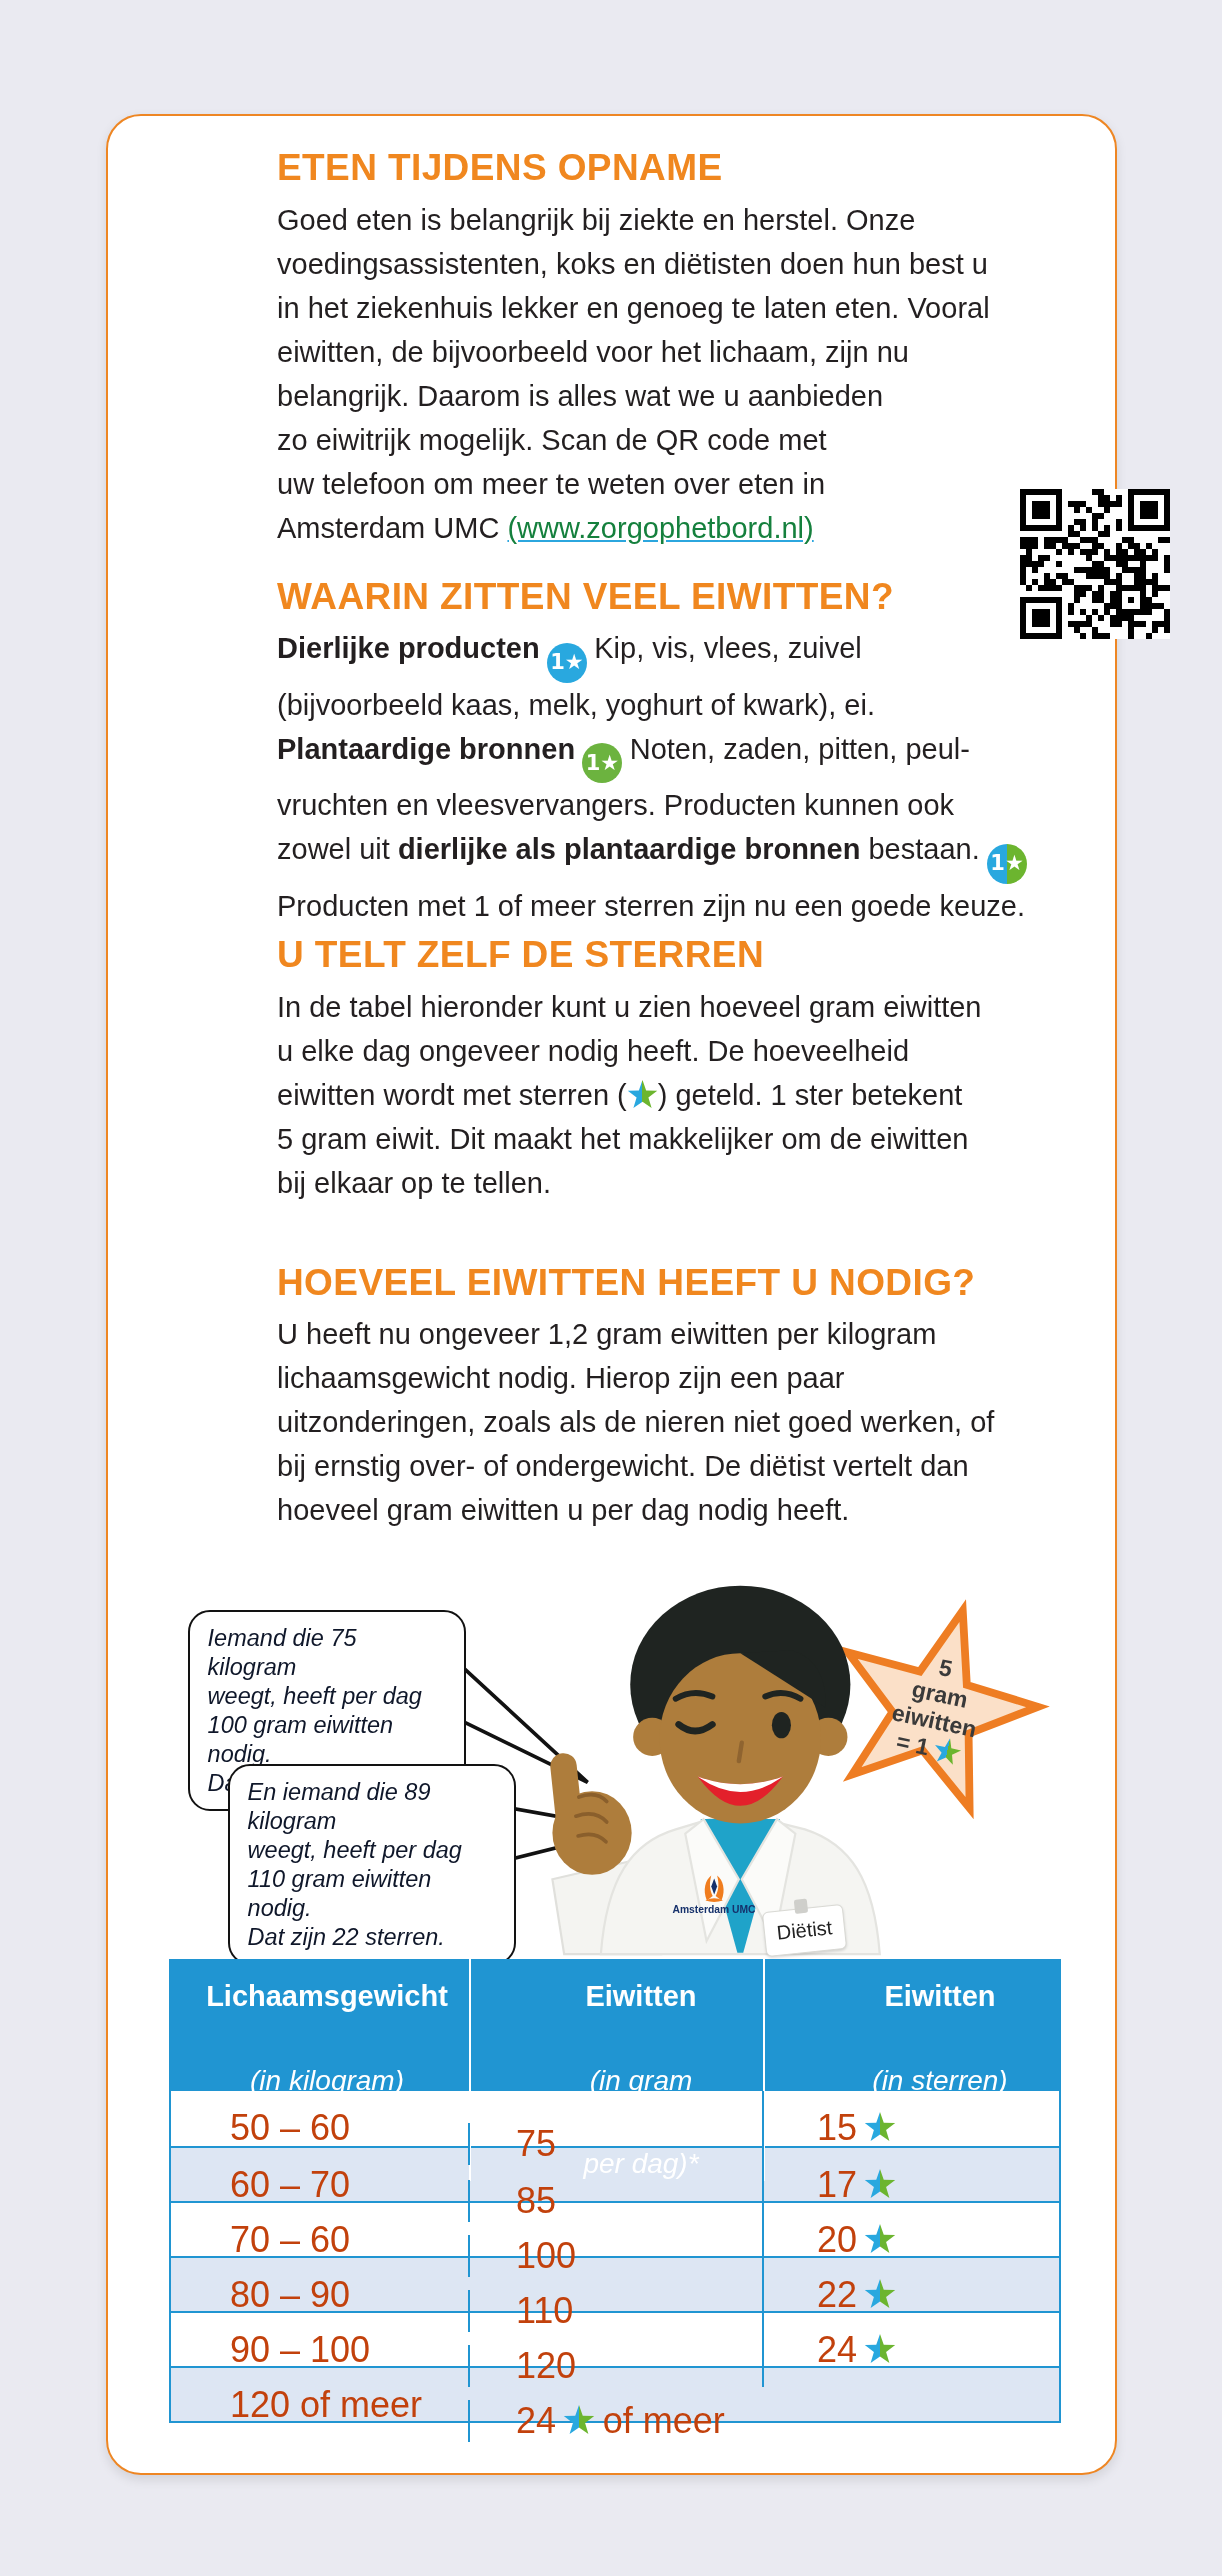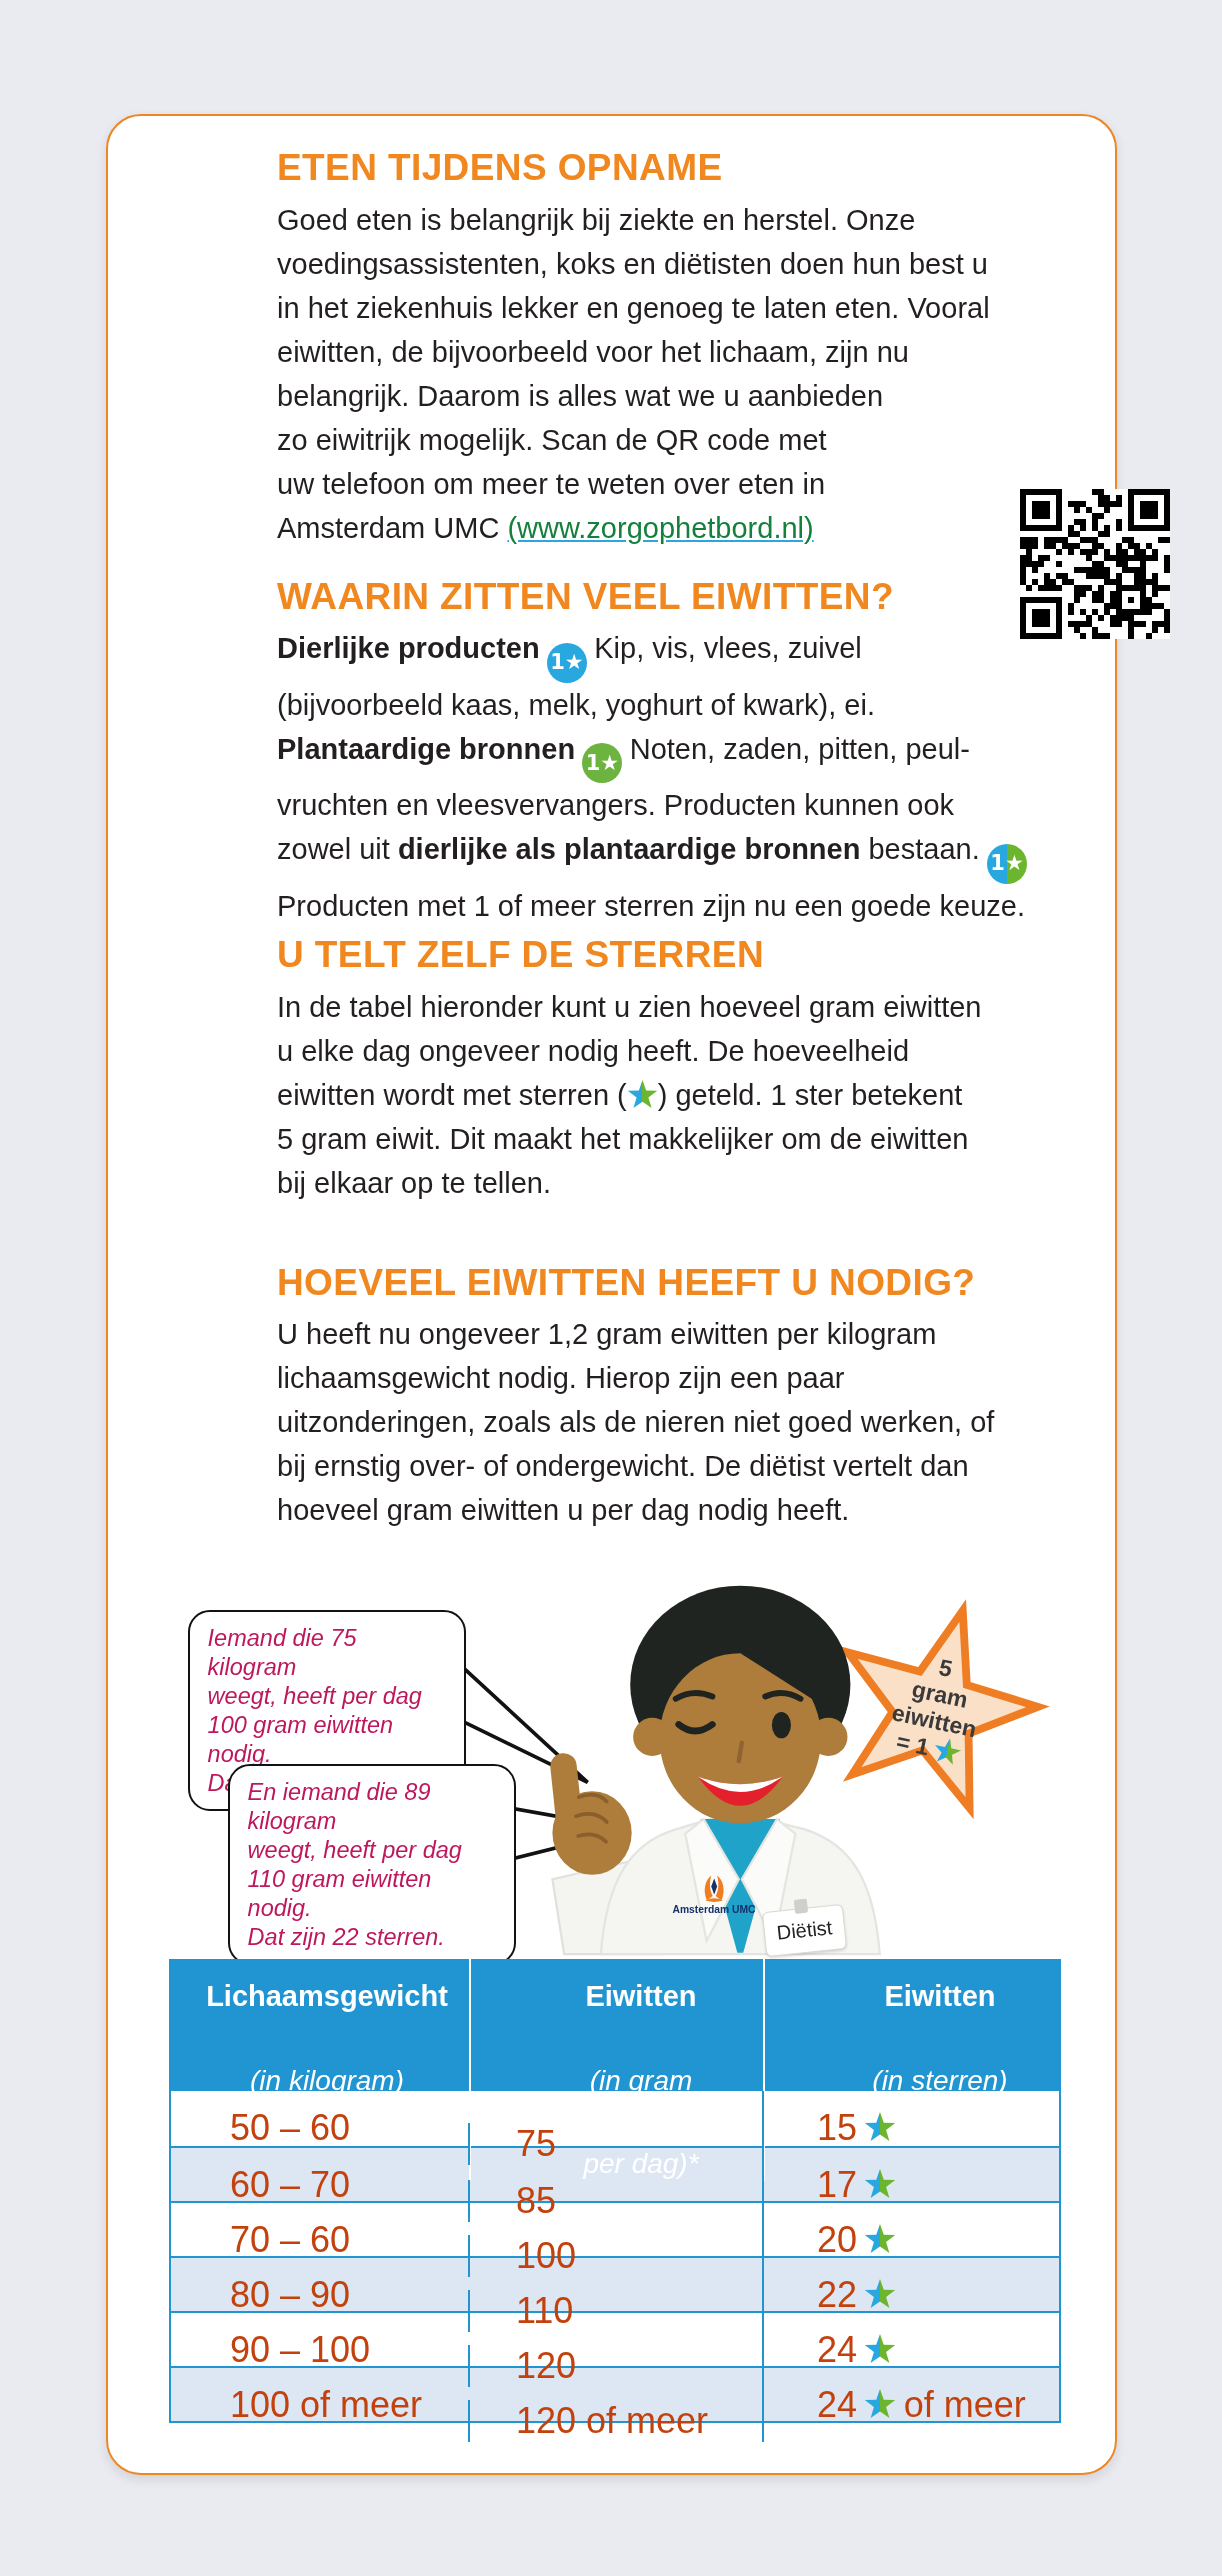--- a/index.html
+++ b/index.html
@@ -30,21 +30,21 @@
     font-family:"DejaVu Sans", sans-serif;
   }
   .badge.blue{background:#29A8DF;}
   .badge.green{background:#6CB33F;}
   .badge.split{background:linear-gradient(90deg,#29A8DF 50%,#6CB52F 50%);}
   .sstar{width:31px;height:31px;vertical-align:-5.9px;}
   .qr{position:absolute;left:912px;top:373px;width:150px;height:150px;}
   
   .bubble{
     position:absolute;background:#fff;border:2.9px solid #121212;border-radius:22px;
-    padding:11.7px 17.6px;font-style:italic;font-size:23.5px;line-height:29px;color:#be185d;
+    padding:11.7px 17.6px;font-style:italic;font-size:23.5px;line-height:29px;color:#0f172a;
     box-sizing:border-box;z-index:3;
   }
   .b1{left:188px;top:1610px;width:278px;}
   .b2{left:228px;top:1764px;width:288px;}
   .illu{position:absolute;left:0;top:1571px;z-index:1;}
   .starText{
     position:absolute;left:871px;top:1654px;width:132px;z-index:2;
     transform:rotate(12deg);text-align:center;
     font-size:23px;line-height:27px;font-weight:bold;color:#3A3A3A;
   }
@@ -616,21 +616,20 @@
       <div class="td">120</div>
       <div class="td">
           <span>24</span>
           <svg class="sstar" viewBox="0 0 24 24">
             <use href="#starP" fill="url(#halfGrad)"></use>
           </svg>
           <span class="suffix"></span>
         </div>
     </div>
     <div class="tr alt">
-      <div class="td">100 of meer</div>
       <div class="td">120 of meer</div>
       <div class="td">
           <span>24</span>
           <svg class="sstar" viewBox="0 0 24 24">
             <use href="#starP" fill="url(#halfGrad)"></use>
           </svg>
           <span class="suffix">of meer</span>
         </div>
     </div>
   </div>

